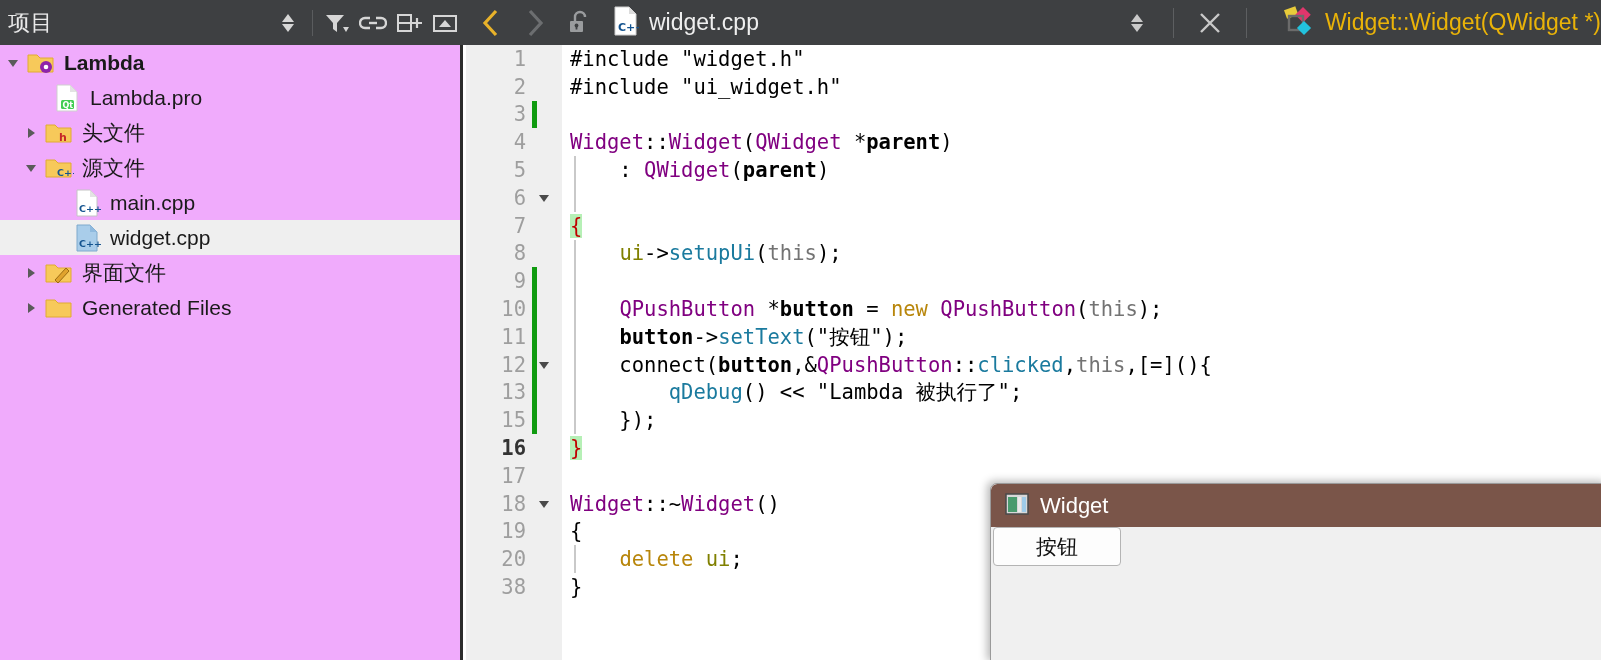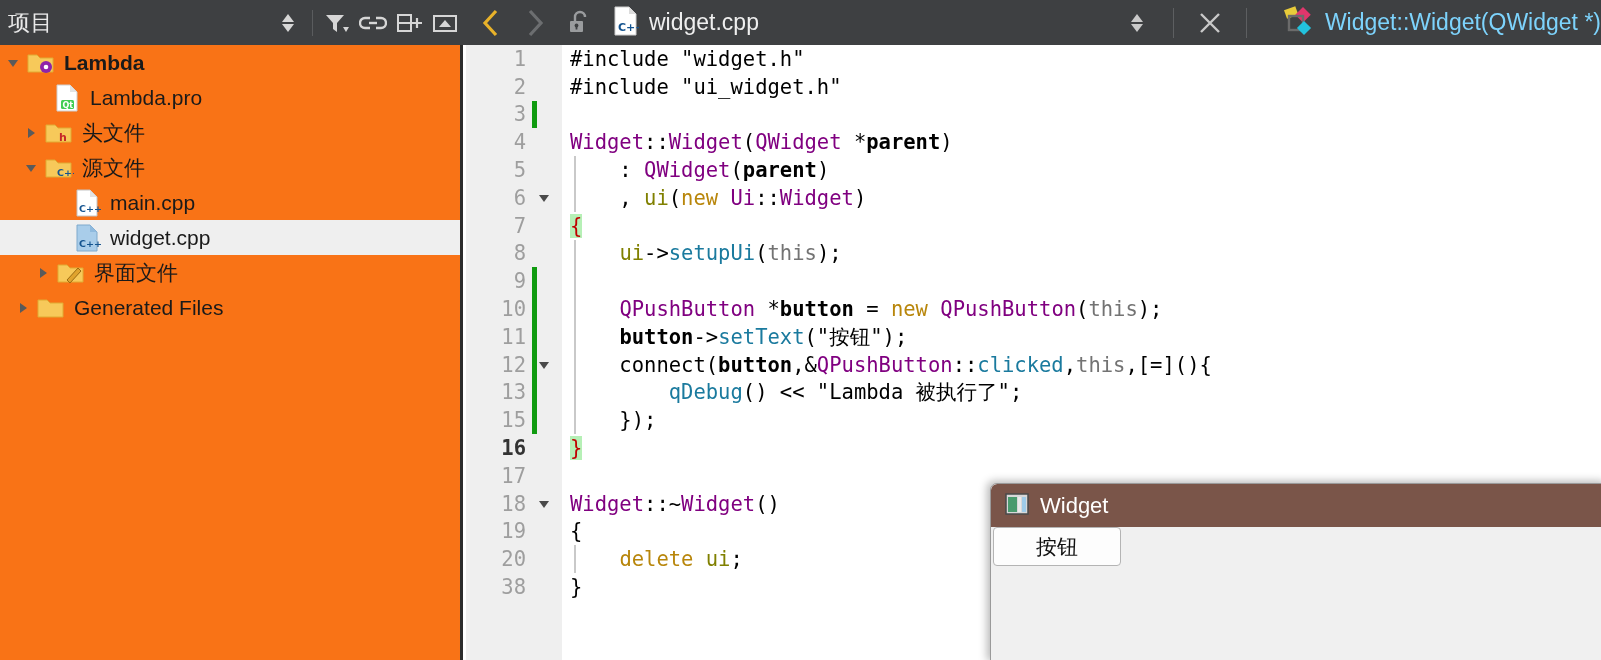--- a/index.html
+++ b/index.html
@@ -37,27 +37,27 @@
     display: flex; align-items: center; padding-left: 6px;
   }
   .nav-arrow { width: 44px; height: 45px; display:flex;align-items:center;justify-content:center; cursor: pointer;}
   .filetab {
     display: flex; align-items: center; gap: 10px; padding-left: 10px;
   }
   .filetab-name { color: #efefef; font-size: 23px; }
   .symbolbar {
     display: flex; align-items: center; gap: 0px; margin-left: 18px;
   }
-  .sym-name { color: #7dd3fc; font-size: 23px; margin-left: 12px; }
+  .sym-name { color: #eab308; font-size: 23px; margin-left: 12px; }
   .vsep { width: 1px; height: 30px; background: #5d5f61; margin: 0 14px; }
 
   
   .sidebar {
     position: absolute; left: 0; top: 45px; width: 463px; height: 615px;
-    background: #f97316; border-right: 3px solid #2b2b2b;
+    background: #f0abfc; border-right: 3px solid #2b2b2b;
     overflow: hidden;
   }
   .tree-row {
     display: flex; align-items: center; height: 35px; cursor: pointer;
     font-size: 21px; color: #1a1a1a; white-space: nowrap;
   }
   .tree-row.selected { background: #efefef; }
   .tree-row.bold { font-weight: bold; }
   .twisty { width: 26px; display: flex; align-items: center; justify-content: center; flex: none; }
   .twisty.none { }
@@ -318,36 +318,36 @@
       <span class="ficon">
         <svg width="28" height="30" viewBox="0 0 28 30">
             <path d="M4 2 H17 L24 9 V28 H4 Z" fill="#a9cdea" stroke="#7fa9cc" stroke-width="1"></path>
             <path d="M17 2 V9 H24 Z" fill="#8fbade"></path>
             <text x="6" y="24" font-family="DejaVu Sans, sans-serif" font-size="9.5" font-weight="bold" fill="#13538f">C++</text>
           </svg>
       </span>
       <span class="tlabel">widget.cpp</span>
     </div>
 
-    <div class="tree-row" style="padding-left:30px">
+    <div class="tree-row" style="padding-left:18px">
       <span class="twisty">
         <svg width="14" height="14" viewBox="0 0 14 14">
             <polygon points="4,2 11,7 4,12" fill="#5a5a5a"></polygon>
           </svg>
       </span>
       <span class="ficon">
         <svg width="30" height="26" viewBox="0 0 30 26">
             <path d="M2 5 H11 L14 8 H27 V22 H2 Z" fill="#f7c95a" stroke="#e0ab33" stroke-width="1"></path>
             <path d="M11 20 L22 8 L25 11 L14 23 Z" fill="#e0a32e" stroke="#9c6b12" stroke-width="1"></path>
           </svg>
       </span>
       <span class="tlabel">界面文件</span>
     </div>
 
-    <div class="tree-row" style="padding-left:10px">
+    <div class="tree-row" style="padding-left:18px">
       <span class="twisty">
         <svg width="14" height="14" viewBox="0 0 14 14">
             <polygon points="4,2 11,7 4,12" fill="#5a5a5a"></polygon>
           </svg>
       </span>
       <span class="ficon">
         <svg width="30" height="26" viewBox="0 0 30 26">
             <path d="M2 5 H11 L14 8 H27 V22 H2 Z" fill="#f7c95a" stroke="#e0ab33" stroke-width="1"></path>
           </svg>
       </span>
@@ -385,21 +385,20 @@
           <span class="code">    : <span class="cls">QWidget</span>(<span class="bld">parent</span>)</span>
         </div>
         <div class="line">
           <span class="lnum">6</span>
           <span class="fold">
             <svg width="14" height="14" viewBox="0 0 14 14">
               <polygon points="2,4 12,4 7,11" fill="#4a4a4a"></polygon>
             </svg>
           </span>
           <span class="ind"></span>
-          <span class="code">    , <span class="var">ui</span>(<span class="nw">new</span> <span class="cls">Ui</span>::<span class="cls">Widget</span>)</span>
         </div>
         <div class="line">
           <span class="lnum">7</span>
           <span class="fold"></span>
           <span class="code"><span class="brc-ok">{</span></span>
         </div>
         <div class="line">
           <span class="lnum">8</span>
           <span class="fold"></span>
           <span class="ind"></span>

